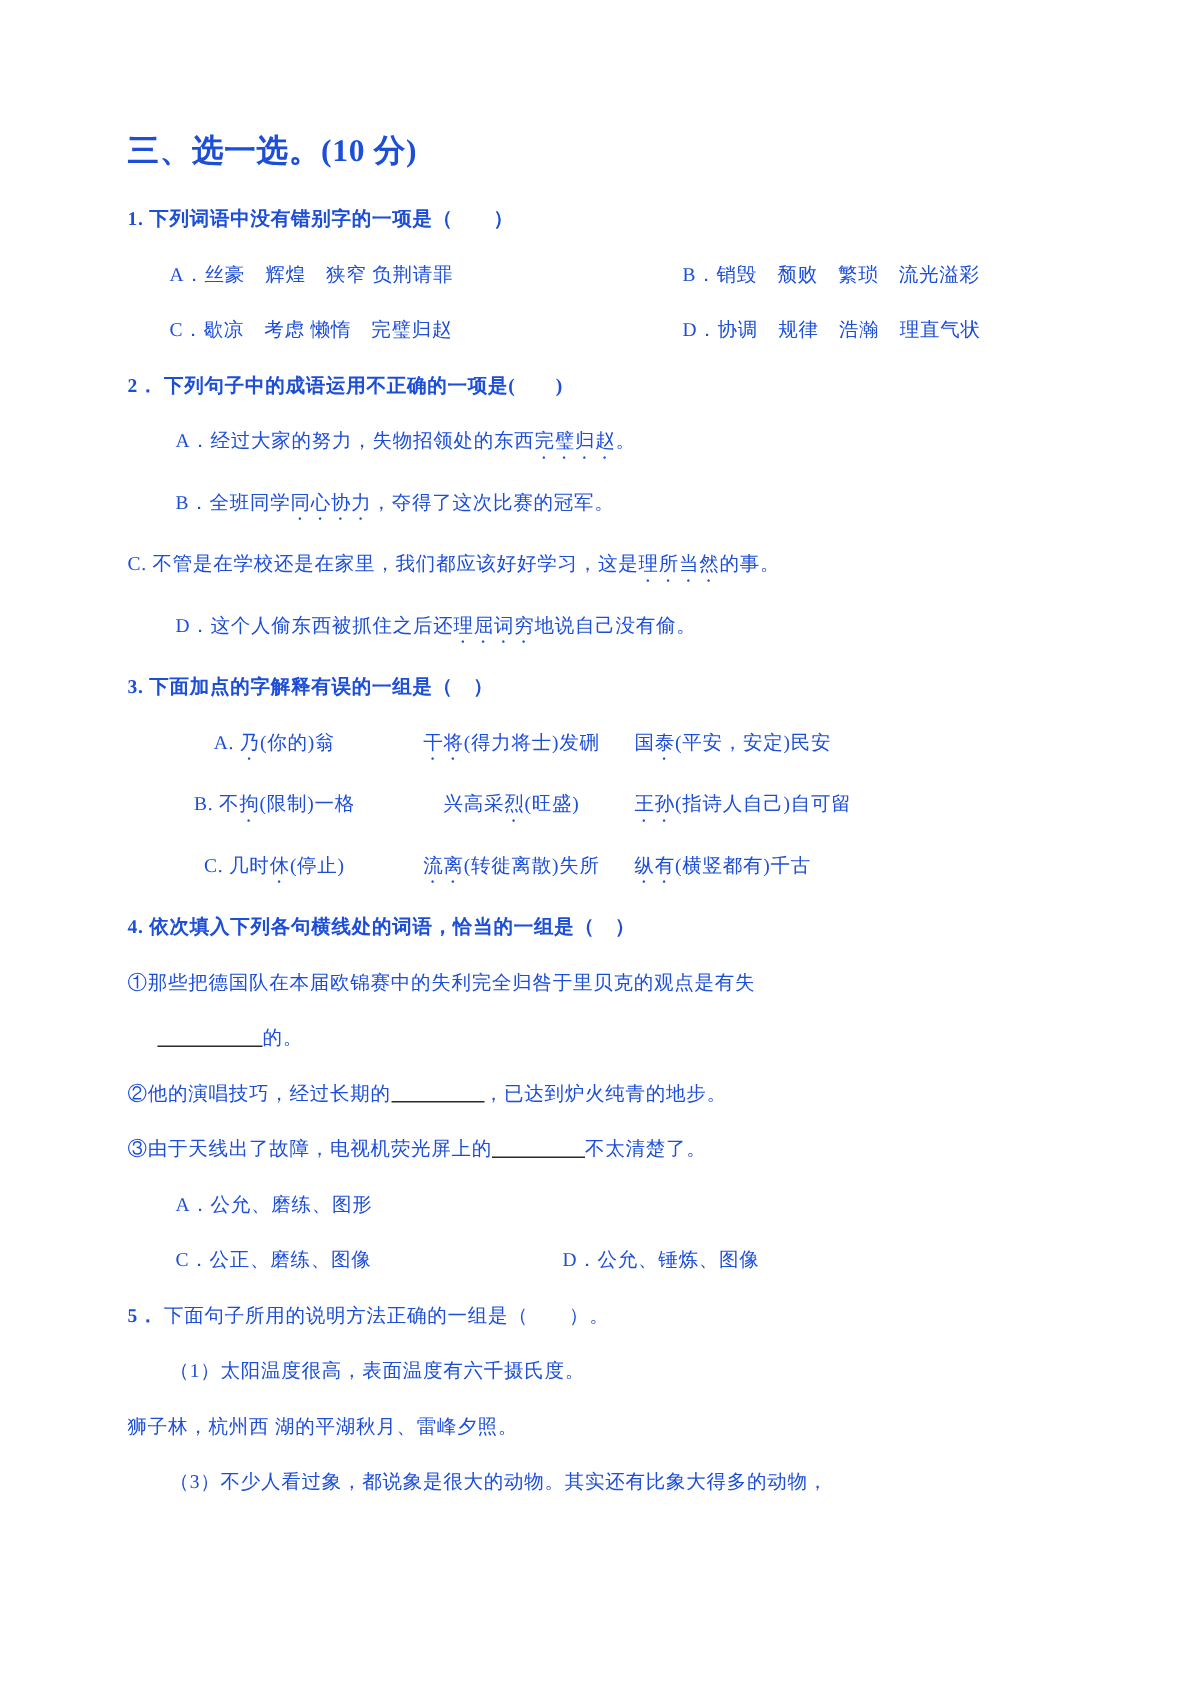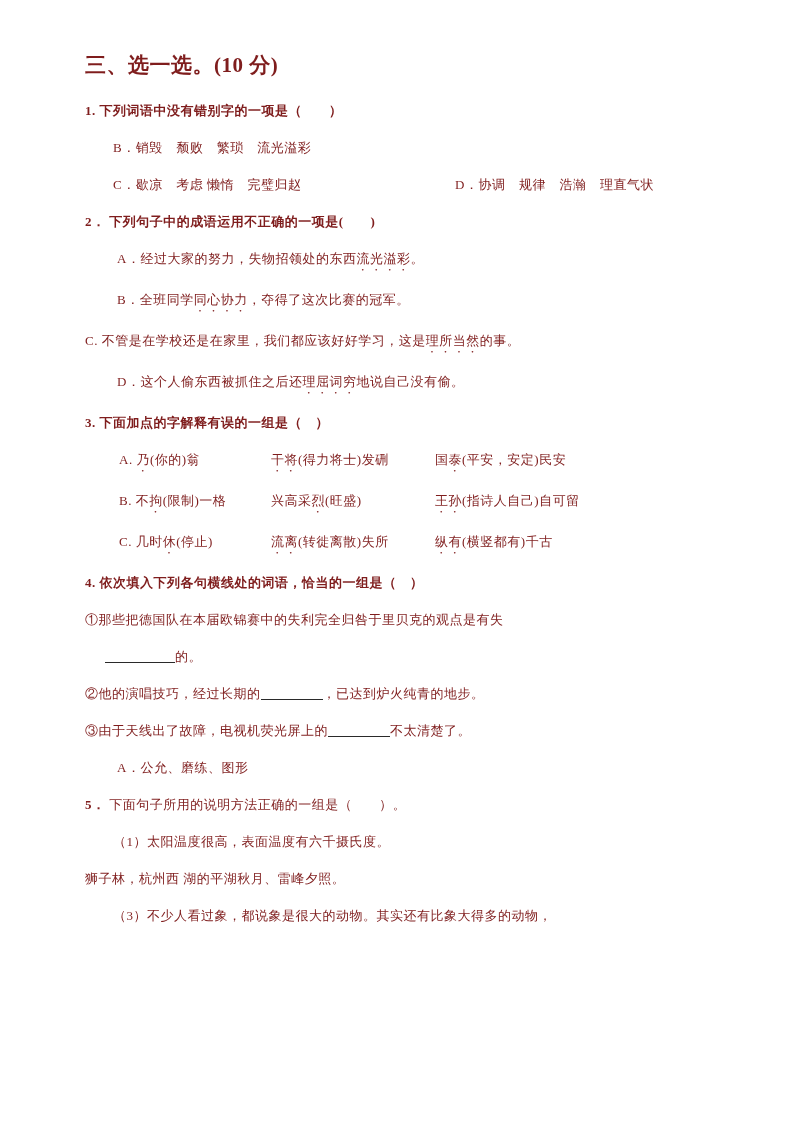--- a/index.html
+++ b/index.html
@@ -2,23 +2,23 @@
 <html><head>
 <meta charset="utf-8">
 <style>
   html,body{margin:0;padding:0;background:#e9e9e9;}
   .page{
     position:relative;
     width:793px;height:1122px;
     margin:0 auto;
     background:#ffffff;
     box-sizing:border-box;
-    padding:51px 52px 0 85px;
+    padding:86px 52px 0 85px;
     font-family:"Liberation Serif","DejaVu Serif",serif;
-    color:#7f1d1d;
+    color:#1d4ed8;
     overflow:hidden;
   }
   .t-line{
     font-size:13px;
     line-height:22px;
     margin:0 0 15px 0;
     letter-spacing:0.5px;
     white-space:pre-wrap;
   }
   .section-title{
@@ -26,21 +26,21 @@
     font-weight:700;
     margin-bottom:21px;
     letter-spacing:0.5px;
   }
   .stem{font-weight:700;}
   .stem-regular{font-weight:400;margin-top:28px;}
   .qnum{font-weight:700;}
   .indent-28{margin-left:28px;}
   .indent-32{margin-left:32px;}
   .indent-18{}
-  .indent-38{margin-left:34px;}
+  .indent-38{margin-left:22px;text-align:center;}
   .indent-20{margin-left:20px;}
   .row2{display:flex;}
   .row2 .col-l{width:342px;flex:none;}
   .row2-narrow .col-l{width:258px;flex:none;}
   .row3{display:flex;}
   .row3 .c1{min-width:152px;flex:none;}
   .row3 .c2{min-width:164px;flex:none;}
   .em{
     -webkit-text-emphasis:filled dot;
     -webkit-text-emphasis-position:under right;
@@ -59,29 +59,30 @@
 </style>
 </head>
 <body>
 
 <div class="page">
 
   <div class="section-title">三、选一选。(10 分)</div>
 
   <div class="t-line"><span class="qnum stem">1.</span><span class="stem"> 下列词语中没有错别字的一项是（　　）</span></div>
   <div class="t-line row2 indent-28">
+    <span class="col-l">A．丝豪　辉煌　狭窄 负荆请罪</span>
     <span>B．销毁　颓败　繁琐　流光溢彩</span>
   </div>
   <div class="t-line row2 indent-28">
     <span class="col-l">C．歇凉　考虑 懒惰　完璧归赵</span>
     <span>D．协调　规律　浩瀚　理直气状</span>
   </div>
 
   <div class="t-line"><span class="qnum stem">2．</span><span class="stem"> 下列句子中的成语运用不正确的一项是(　　)</span></div>
-  <div class="t-line indent-32"><span>A．经过大家的努力，失物招领处的东西</span><span class="em">流光溢彩</span><span>。</span></div>
+  <div class="t-line indent-32"><span>A．经过大家的努力，失物招领处的东西</span><span class="em">完璧归赵</span><span>。</span></div>
   <div class="t-line indent-32"><span>B．全班同学</span><span class="em">同心协力</span><span>，夺得了这次比赛的冠军。</span></div>
   <div class="t-line indent-18"><span>C. 不管是在学校还是在家里，我们都应该好好学习，这是</span><span class="em">理所当然</span><span>的事。</span></div>
   <div class="t-line indent-32"><span>D．这个人偷东西被抓住之后还</span><span class="em">理屈词穷</span><span>地说自己没有偷。</span></div>
 
   <div class="t-line"><span class="qnum stem">3.</span><span class="stem"> 下面加点的字解释有误的一组是（　）</span></div>
   <div class="t-line row3 indent-38">
     <span class="c1"><span>A. </span><span class="em">乃</span><span>(你的)翁</span></span>
     <span class="c2"><span></span><span class="em">干将</span><span>(得力将士)发硎</span></span>
     <span class="c3"><span>国</span><span class="em">泰</span><span>(平安，安定)民安</span></span>
   </div>
@@ -97,19 +98,23 @@
   </div>
 
   <div class="t-line"><span class="qnum stem">4.</span><span class="stem"> 依次填入下列各句横线处的词语，恰当的一组是（　）</span></div>
   <div class="t-line">①那些把德国队在本届欧锦赛中的失利完全归咎于里贝克的观点是有失</div>
   <div class="t-line indent-20"><span class="blank"></span><span>的。</span></div>
   <div class="t-line"><span>②他的演唱技巧，经过长期的</span><span class="blank blank-sm"></span><span>，已达到炉火纯青的地步。</span></div>
   <div class="t-line"><span>③由于天线出了故障，电视机荧光屏上的</span><span class="blank blank-sm"></span><span>不太清楚了。</span></div>
   <div class="t-line row2 row2-narrow indent-32">
     <span class="col-l">A．公允、磨练、图形</span>
   </div>
+  <div class="t-line row2 row2-narrow indent-32">
+    <span class="col-l">C．公正、磨练、图像</span>
+    <span>D．公允、锤炼、图像</span>
+  </div>
 
   <div class="t-line"><span class="qnum">5．</span><span class="stem-regular"> 下面句子所用的说明方法正确的一组是（　　）。</span></div>
   <div class="t-line indent-28">（1）太阳温度很高，表面温度有六千摄氏度。</div>
   <div class="t-line">狮子林，杭州西 湖的平湖秋月、雷峰夕照。</div>
   <div class="t-line indent-28">（3）不少人看过象，都说象是很大的动物。其实还有比象大得多的动物，</div>
 
 </div>
 
 </body></html>

